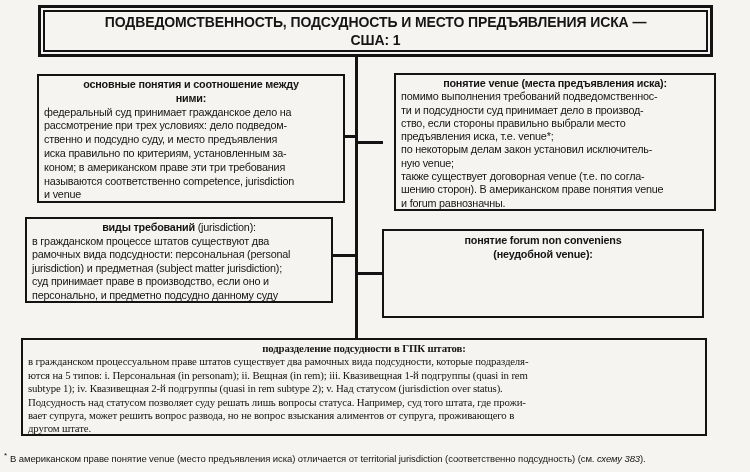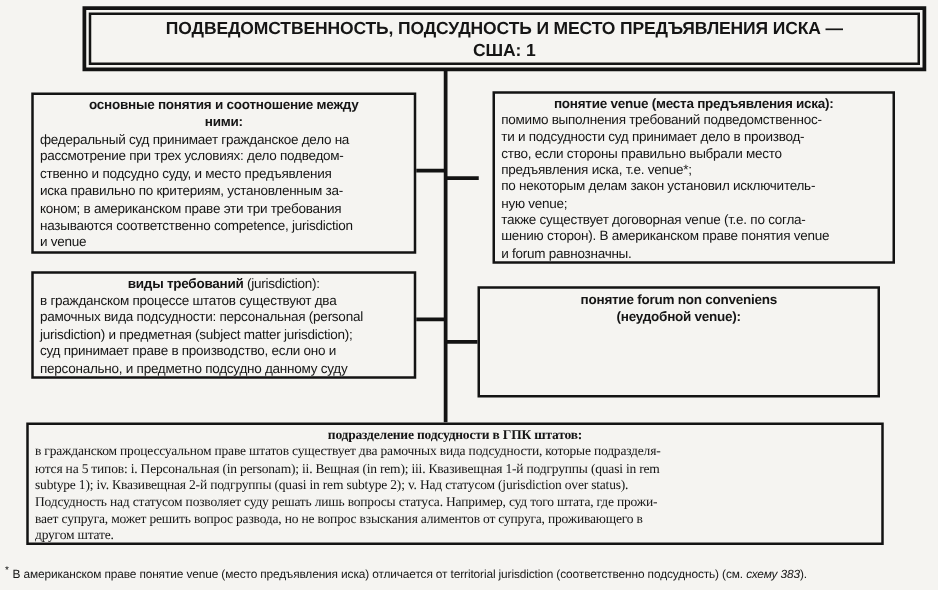--- a/index.html
+++ b/index.html
@@ -11,21 +11,20 @@
     position:relative;
     overflow:hidden;
   }
   .stage{position:absolute;left:0;top:0;width:750px;height:472px;}
 
   
   .title-box{
     position:absolute;left:38px;top:5px;width:675px;height:52px;
     border:3px solid #131313;padding:2px;box-sizing:border-box;
     background:#f5f4f1;
-    margin-left:28px;
   }
   .title-inner{
     border:2px solid #131313;width:100%;height:100%;box-sizing:border-box;
     display:flex;align-items:center;justify-content:center;
   }
   .title-text{
     font-weight:700;font-size:14px;line-height:18px;
     text-align:center;white-space:pre-line;letter-spacing:-0.1px;
   }
 
@@ -33,21 +32,21 @@
   .box{
     position:absolute;border:2px solid #131313;box-sizing:border-box;
     background:#f5f4f1;padding:2px 5px 0 5px;
     font-size:10.8px;letter-spacing:-0.2px;
     overflow:hidden;
   }
   .hdr{font-weight:700;text-align:center;white-space:pre-line;}
   .hdr .reg{font-weight:400;}
   .bdy{white-space:pre-line;text-align:left;}
 
-  .box-concepts{left:25px;top:74px;width:308px;height:129px;line-height:13.8px;}
+  .box-concepts{left:37px;top:74px;width:308px;height:129px;line-height:13.8px;}
   .box-jur{left:25px;top:217px;width:308px;height:86px;line-height:13.5px;}
   .box-venue{left:382px;top:73px;width:322px;height:138px;line-height:13.3px;margin-left:12px;}
   .box-fnc{left:382px;top:229px;width:322px;height:89px;line-height:14px;}
   .box-sub{left:21px;top:338px;width:686px;height:98px;line-height:13.4px;letter-spacing:-0.15px;font-family:Liberation Serif, serif;}
 
   
   .conn{position:absolute;background:#131313;}
   .trunk{left:355px;top:56px;width:3px;height:282px;}
   .stub-l1{left:329px;top:135px;width:27px;height:3px;}
   .stub-r1{left:357px;top:141px;width:26px;height:3px;}

